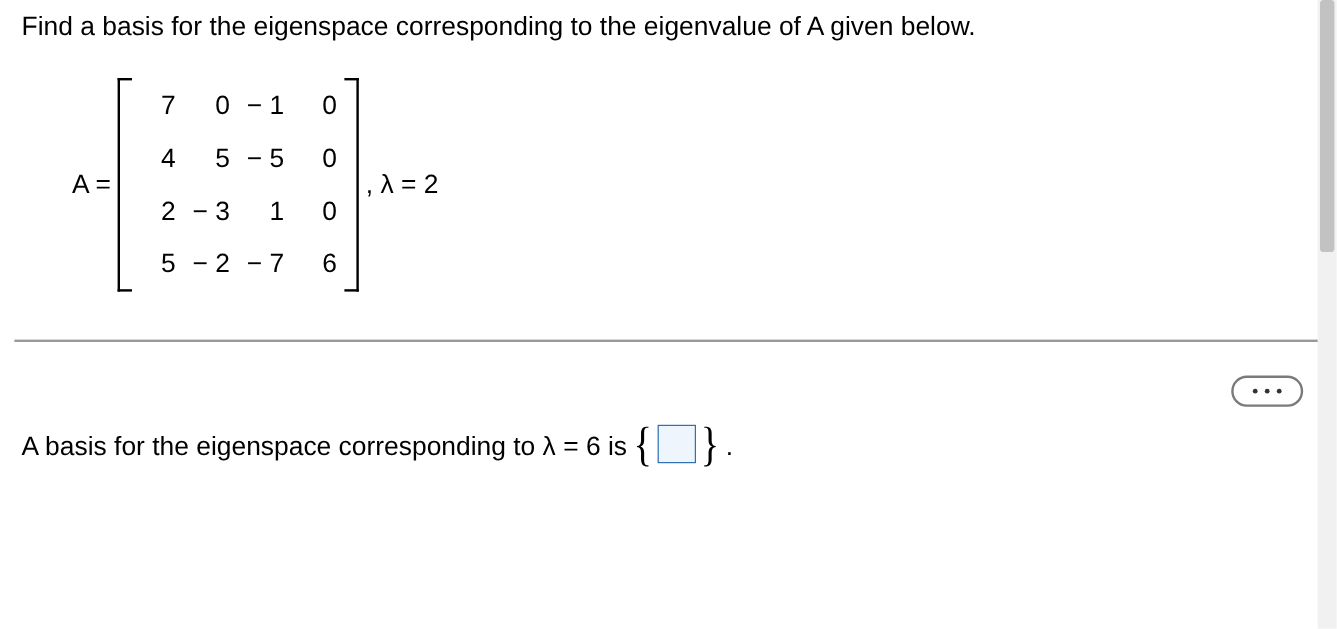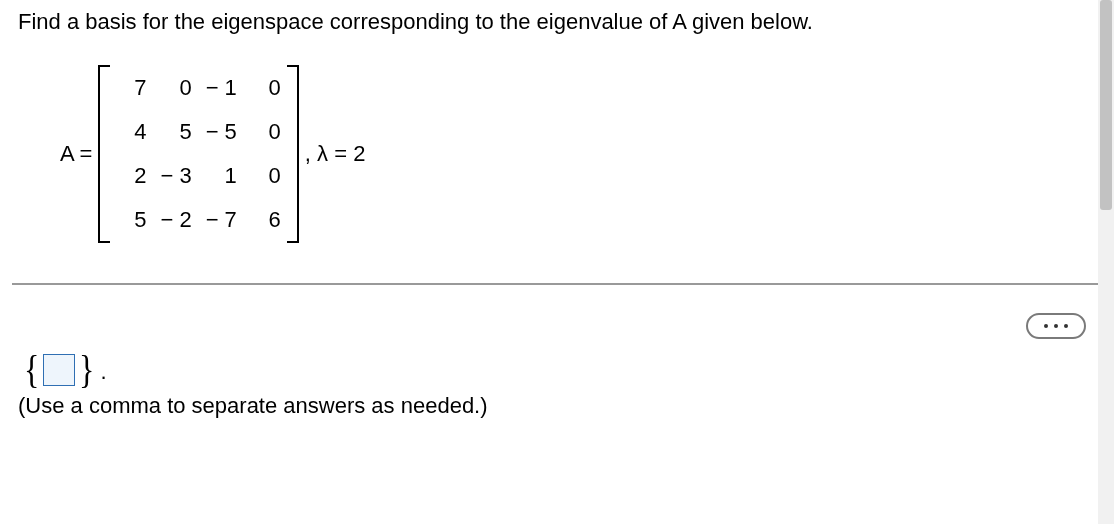--- a/index.html
+++ b/index.html
@@ -160,25 +160,25 @@
 <hr class="hr">
 
 <div class="ellipsis-widget">
   <span class="dot"></span>
   <span class="dot"></span>
   <span class="dot"></span>
 </div>
 
 <div class="wrap answer-block">
   <div class="answer-line1">
+    <span>A basis for the eigenspace corresponding to λ = 6 is </span>
     <span class="setbraces">
       <span class="brace-char">{</span>
       <span class="input-slot"></span>
       <span class="brace-char">}</span>
     </span>
     <span>.</span>
   </div>
-  <div>(Use a comma to separate answers as needed.)</div>
 </div>
 
 <div class="scrollbar">
   <div class="thumb"></div>
 </div>
 
 </body></html>

